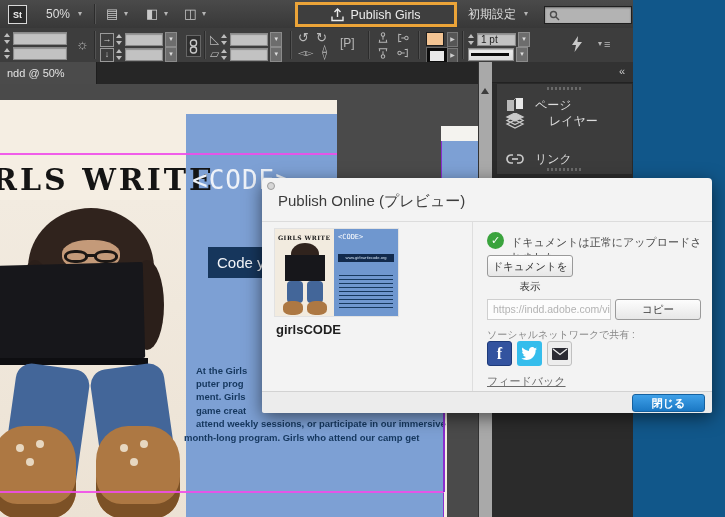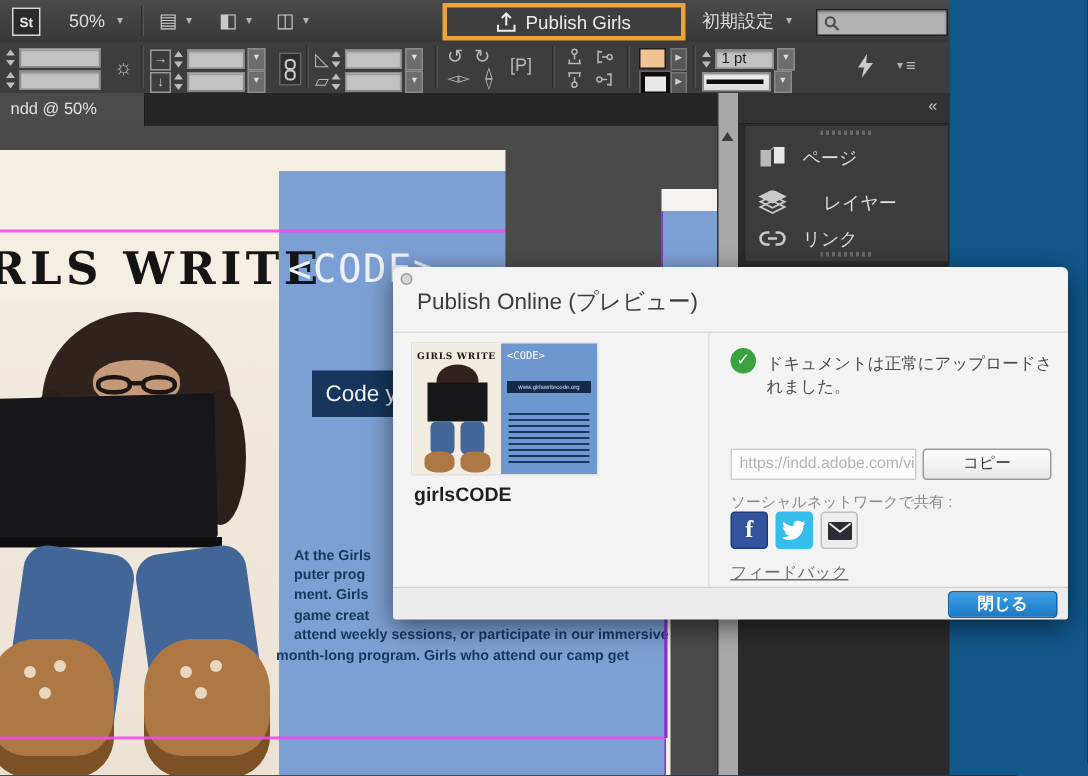--- a/index.html
+++ b/index.html
@@ -327,21 +327,21 @@
     <div class="abs pgroup">
       <div class="abs handle" style="top:3px;"></div>
       <div class="abs pitem" style="top:10px;">
         <svg width="20" height="16" viewBox="0 0 20 16">
             <path d="M2 3h7v11H2z" fill="#b9b9b9"></path>
             <path d="M11 1h7v11h-7z" fill="#e8e8e8"></path>
             <path d="M9 3l2-2" stroke="#9a9a9a" stroke-width="1"></path>
           </svg>
         <span>ページ</span>
       </div>
-      <div class="abs pitem" style="top:40px;gap:24px;">
+      <div class="abs pitem" style="top:26px;gap:24px;">
         <svg width="20" height="17" viewBox="0 0 20 17">
             <g fill="none" stroke="#c9c9c9" stroke-width="1.3">
               <path d="M10 7l8 4-8 4-8-4z"></path>
               <path d="M10 3.5l8 4-8 4-8-4z"></path>
               <path d="M10 0l8 4-8 4-8-4z" fill="#c9c9c9"></path>
             </g>
           </svg>
         <span>レイヤー</span>
       </div>
       <div class="abs pitem" style="top:64px;">
@@ -377,20 +377,21 @@
       <div class="abs th-blue">
         <div class="abs th-code">&lt;CODE&gt;</div>
         <div class="abs th-url">www.girlswritecode.org</div>
         <div class="abs th-lines"></div>
       </div>
     </div>
     <div class="abs docname">girlsCODE</div>
 
     <div class="abs chk">✓</div>
     <div class="abs status">ドキュメントは正常にアップロードされました。</div>
+    <div class="abs btn-gray view-btn">ドキュメントを表示</div>
 
     <div class="abs urlbox">https://indd.adobe.com/view/2b5c3b9f</div>
     <div class="abs lbl" style="left:225px;top:150px;">ソーシャルネットワークで共有 :</div>
 
     <div class="abs btn-gray copy-btn">コピー</div>
     <div class="abs soc fb">f</div>
     <div class="abs soc tw">
       <svg width="17" height="14" viewBox="0 0 17 14">
           <path d="M16 1.7c-.6.3-1.2.4-1.8.5.7-.4 1.2-1 1.4-1.8-.6.4-1.3.6-2 .8C13 .5 12.1 0 11.2 0 9.4 0 8 1.4 8 3.2c0 .2 0 .5.1.7C5.4 3.8 3 2.5 1.4.6 1.1 1.1 1 1.6 1 2.2c0 1.1.6 2.1 1.4 2.7-.5 0-1-.2-1.4-.4v.1c0 1.5 1.1 2.8 2.6 3.1-.3.1-.6.1-.9.1-.2 0-.4 0-.6-.1.4 1.3 1.6 2.2 3 2.2-1.1.9-2.5 1.4-4 1.4H.4C1.8 12.5 3.5 13 5.3 13c6 0 9.3-5 9.3-9.3v-.4c.5-.4 1-1 1.4-1.6z" fill="#fff"></path>
         </svg>

